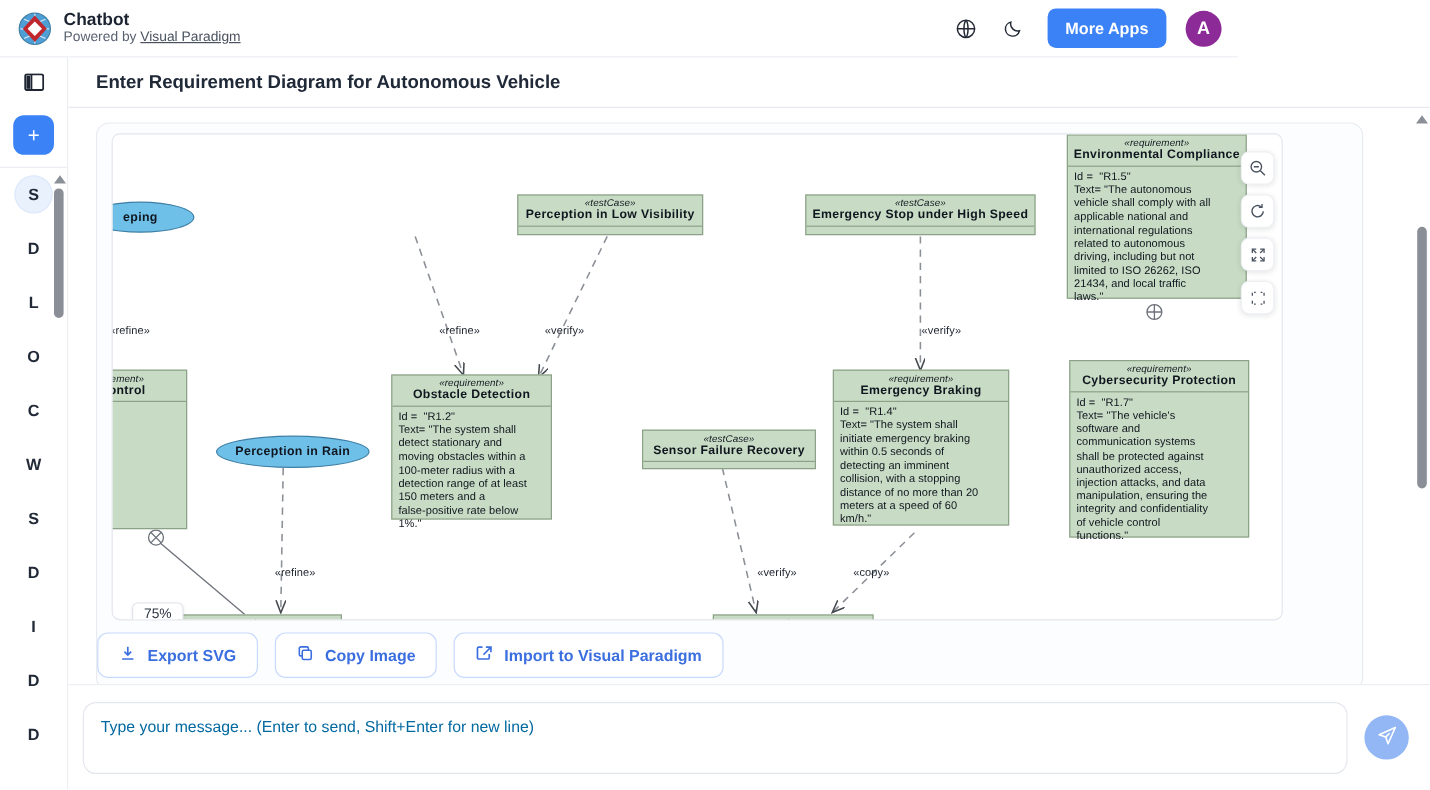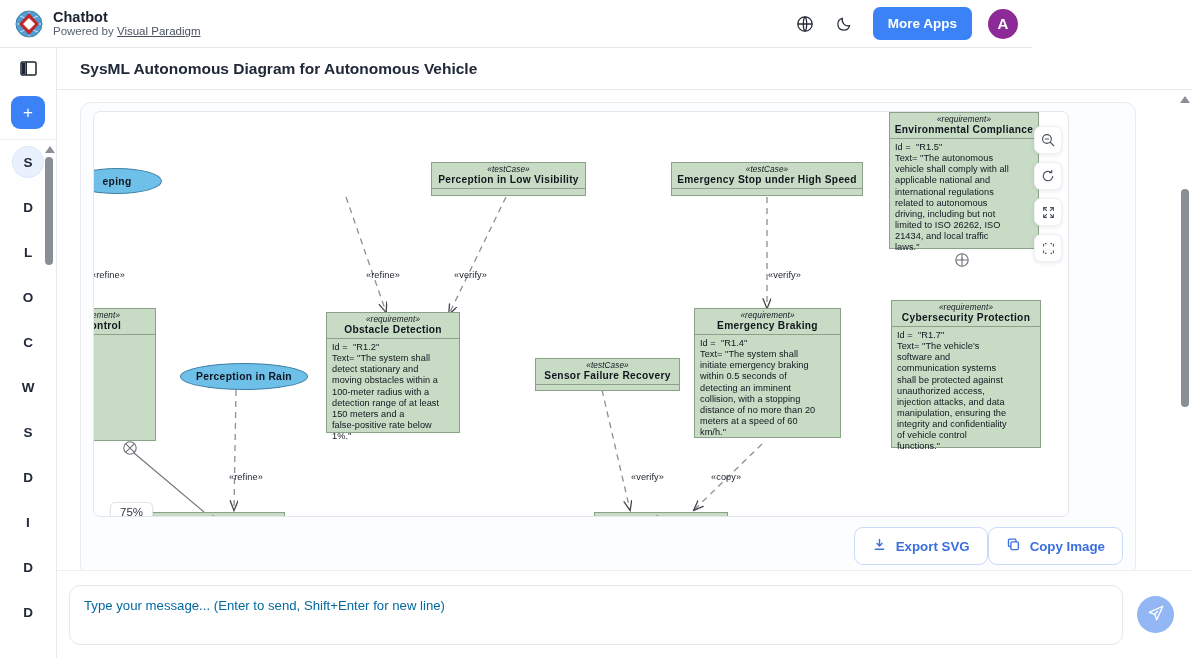--- a/index.html
+++ b/index.html
@@ -183,21 +183,21 @@
     width: 28px; height: 28px; border-radius: 7px;
     background: #fff; border: 1px solid #eef0f4;
     box-shadow: 0 1px 4px rgba(20,25,40,.10);
     display: flex; align-items: center; justify-content: center;
     color: #4a5260; cursor: pointer;
   }
 
   
   .actions {
     height: 58px; display: flex; align-items: center;
-    justify-content: flex-end; padding-right: 12px;
+    justify-content: flex-start; gap: 14px; padding-right: 12px;
   }
   .action-btn {
     display: inline-flex; align-items: center; gap: 9px;
     border: 1px solid #c8dafc; background: #fff; color: #3b6fe0;
     font-size: 13.3px; font-weight: 700; border-radius: 9px;
     padding: 9px 17px; cursor: pointer;
     font-family: "Liberation Sans", sans-serif;
   }
 
   
@@ -304,21 +304,21 @@
         <div class="arrow-up"></div>
         <div class="rail-thumb"></div>
 
       </div>
     </div>
   </div>
 
   <div class="main">
 
     <div class="doc-title-bar">
-      <div class="doc-title">SysML Autonomous Diagram for Autonomous Vehicle</div>
+      <div class="doc-title">Enter Requirement Diagram for Autonomous Vehicle</div>
     </div>
 
     <div class="chat-area">
 
       <div class="msg-card">
 
         <div class="diagram-frame">
           <div class="canvas">
 
             <svg width="976" height="408" style="position:absolute;left:0;top:0;">
@@ -497,20 +497,29 @@
             <span>Export SVG</span>
           </button>
           <button class="action-btn">
             <span>
               <svg width="15" height="15" viewBox="0 0 16 16" fill="none" stroke="currentColor" stroke-width="1.4">
                 <rect x="5.2" y="5.2" width="8" height="8.2" rx="1.3"></rect>
                   <path d="M10.6 5.2V3.5a1.3 1.3 0 0 0-1.3-1.3H3.9A1.3 1.3 0 0 0 2.6 3.5v5.4a1.3 1.3 0 0 0 1.3 1.3h1.3"></path>
               </svg>
             </span>
             <span>Copy Image</span>
+          </button>
+          <button class="action-btn">
+            <span>
+              <svg width="15" height="15" viewBox="0 0 16 16" fill="none" stroke="currentColor" stroke-width="1.5">
+                <path d="M6.5 2.5H3.2A1.2 1.2 0 0 0 2 3.7v8.1A1.2 1.2 0 0 0 3.2 13h8.1a1.2 1.2 0 0 0 1.2-1.2V8.5"></path>
+                <path d="M9.5 2.5H14v4.4M14 2.5L7.3 9.2"></path>
+              </svg>
+            </span>
+            <span>Import to Visual Paradigm</span>
           </button>
         </div>
       </div>
 
       <div class="chat-scroll">
         <div class="arrow-up"></div>
         <div class="chat-thumb"></div>
       </div>
     </div>
 

